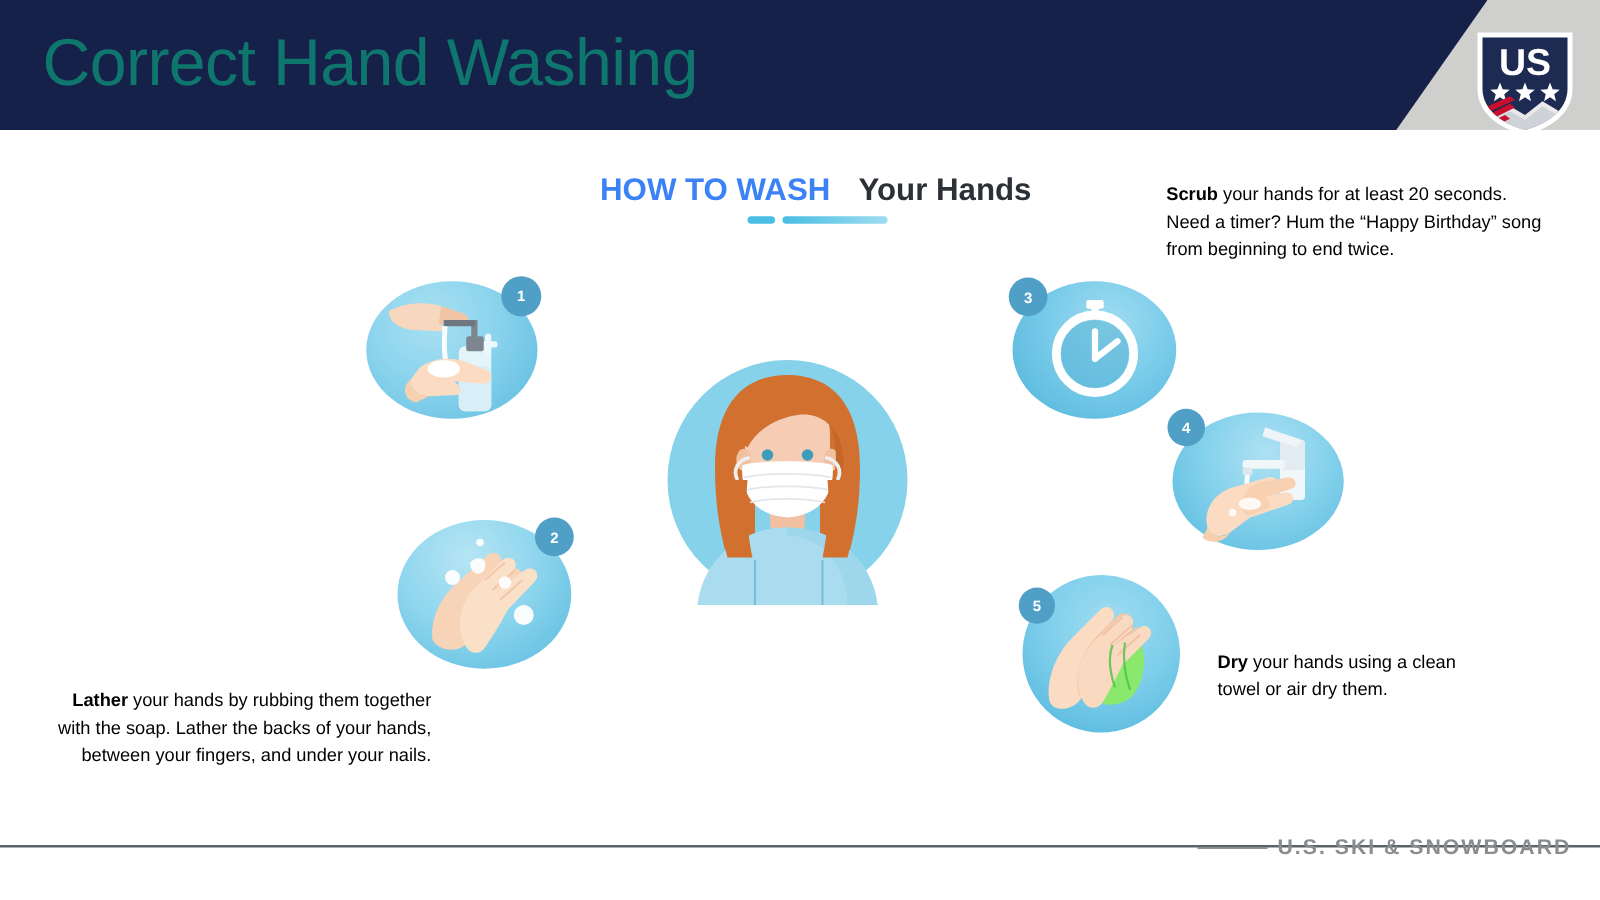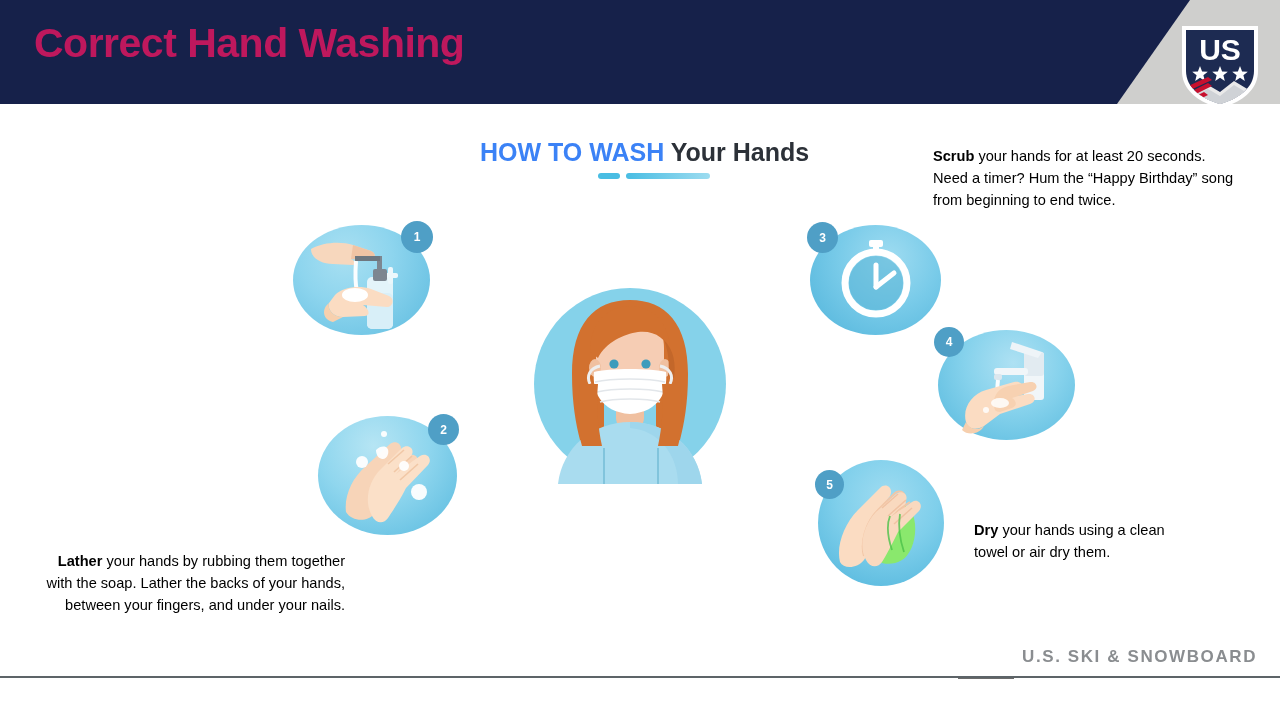--- a/index.html
+++ b/index.html
@@ -15,34 +15,34 @@
   
   .header{position:absolute;left:0;top:0;width:1280px;height:104px;overflow:hidden;}
   .header-gray{position:absolute;right:0;top:0;width:300px;height:104px;background:#cfcfcd;
       clip-path:polygon(46px 0,300px 0,300px 104px,0 104px);}
   .header-white-stripe{position:absolute;right:160px;top:0;width:160px;height:104px;background:#ffffff;
       clip-path:polygon(66px 0,86px 0,20px 104px,0 104px);}
   .header-navy{position:absolute;left:0;top:0;width:1190px;height:104px;background:#16214a;
       clip-path:polygon(0 0,1190px 0,1117px 104px,0 104px);}
   .header-title{
     position:absolute;left:34px;top:20px;
-    font-size:41px;font-weight:bold;color:#be185d;letter-spacing:-0.5px;
+    font-size:53px;font-weight:normal;color:#0f766e;letter-spacing:-0.5px;
     font-family:"Liberation Sans", sans-serif;white-space:nowrap;
   }
 
   
   .logo{position:absolute;right:18px;top:23px;width:84px;height:88px;}
 
   
   .center-title{
     position:absolute;left:480px;top:138px;width:420px;
     font-size:25px;font-weight:bold;white-space:nowrap;
   }
   .ct-blue{color:#3b82f6;font-weight:bold;}
-  .ct-dark{color:#2c3138;font-weight:bold;}
+  .ct-dark{color:#2c3138;font-weight:bold;padding-left:16px;}
   .deco{position:absolute;top:173px;height:6px;border-radius:3px;}
   .deco-a{left:598px;width:22px;background:#49bde3;}
   .deco-b{left:626px;width:84px;background:linear-gradient(90deg,#49bde3 0%,#9ddcf0 100%);}
 
   
   .txt{position:absolute;color:#000000;font-size:14.6px;line-height:22px;font-family:"Liberation Sans", sans-serif;}
   .txt b{font-weight:bold;}
   .txt-wet   {left:27px;  top:186px; width:560px;}
   .txt-scrub {left:933px; top:145px; width:306px;}
   .txt-rinse {left:1086px;top:351px; width:170px;}
@@ -78,21 +78,21 @@
   #c5 .disc{background:radial-gradient(circle at 55% 30%,#9fdcf1 0%,#7fcfeb 45%,#4fb4db 100%);}
   #c5 .badge{left:-3px;top:10px;width:29px;height:29px;}
 
   
   #figure{position:absolute;left:528px;top:288px;width:204px;height:200px;}
 
   
   .footer-rule{position:absolute;left:0;top:676px;width:1280px;height:2px;background:#5d6468;}
   .footer-line{position:absolute;left:958px;top:678px;width:56px;height:1px;background:#6b6b6b;}
   .footer-text{
-    position:absolute;left:1022px;top:647px;font-size:17px;font-weight:bold;
+    position:absolute;left:1022px;top:668px;font-size:17px;font-weight:bold;
     letter-spacing:1.6px;color:#8a8d90;font-family:"Liberation Sans", sans-serif;white-space:nowrap;
   }
 </style>
 </head>
 <body>
 
 <div id="slide">
 
   <div class="header">
     <div class="header-gray"></div>

